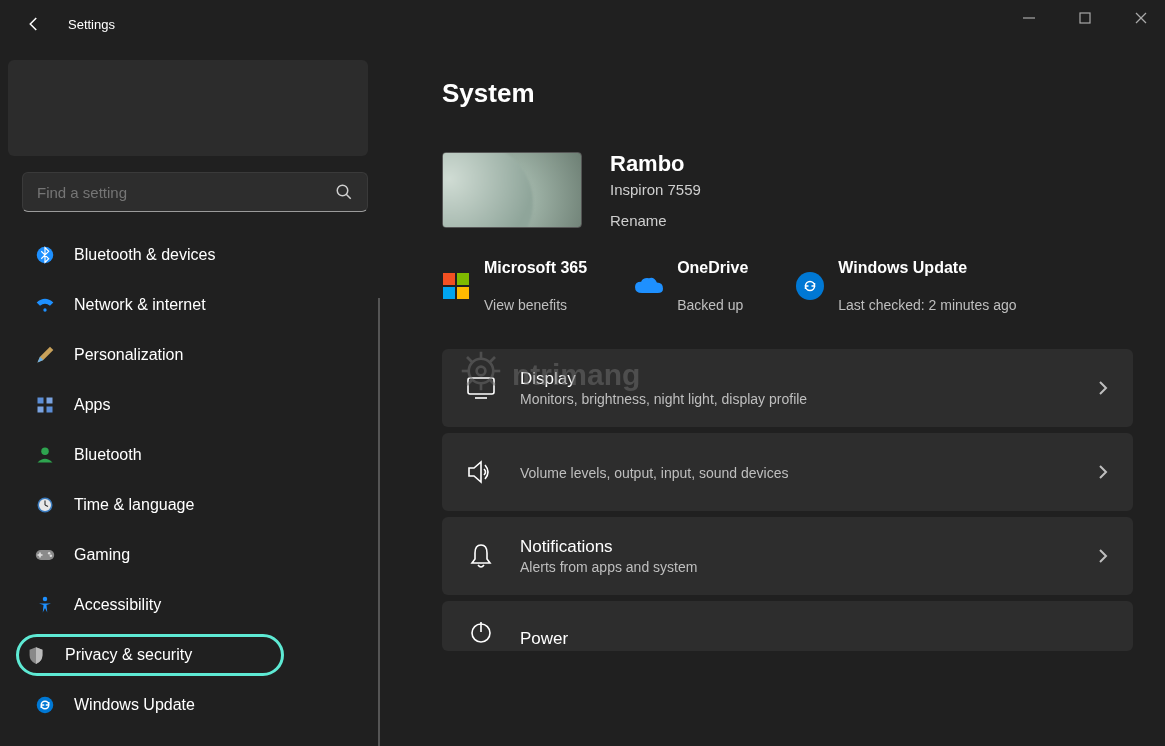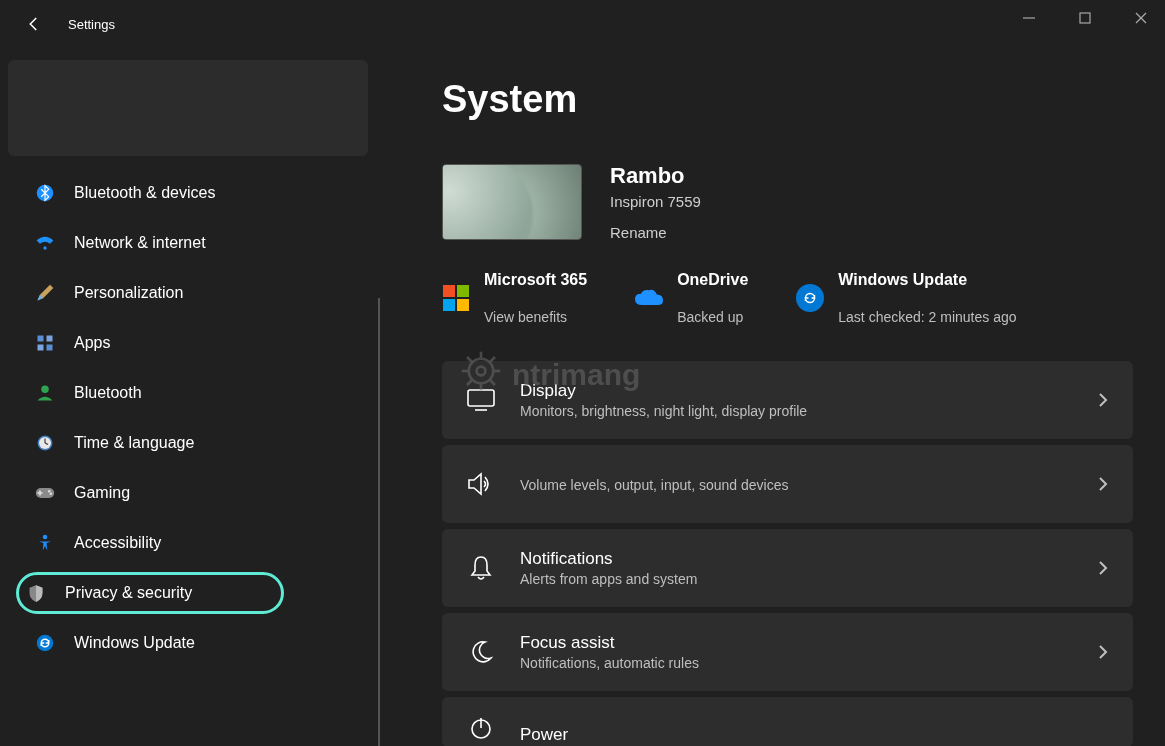--- a/index.html
+++ b/index.html
@@ -127,21 +127,21 @@
     background: #555;
   }
 
   
   .main {
     flex: 1;
     padding: 30px 32px 0 62px;
     overflow: hidden;
   }
   .page-title {
-    font-size: 38px;
+    font-size: 26px;
     font-weight: 600;
     margin-bottom: 42px;
   }
   .device-row {
     display: flex;
     align-items: center;
     gap: 28px;
     margin-bottom: 30px;
   }
   .device-thumb {
@@ -264,20 +264,29 @@
         <line x1="12" y1="2" x2="2" y2="12"></line>
       </svg>
   </div>
 </div>
 
 <div class="layout">
 
   <div class="sidebar">
     <div class="user-card"></div>
 
+    <div class="search">
+      <input type="text" placeholder="Find a setting" style="">
+      <span class="search-icon">
+        <svg viewBox="0 0 24 24">
+            <circle cx="10" cy="10" r="7"></circle>
+            <line x1="15" y1="15" x2="21" y2="21"></line>
+          </svg>
+      </span>
+    </div>
 
     <div class="nav">
       <div class="nav-item">
         <span class="nav-icon" style="color:#1e90ff">
           <svg width="18" height="18" viewBox="0 0 24 24" fill="#1e90ff">
               <circle cx="12" cy="12" r="11"></circle>
               <path d="M7 7 L17 17 L12 22 L12 2 L17 7 L7 17" stroke="#fff" stroke-width="1.5" fill="none"></path>
             </svg>
         </span>
         <span class="nav-label">Bluetooth &amp; devices</span>
@@ -488,36 +497,20 @@
           <div class="c-title">Notifications</div>
           <div class="c-sub">Alerts from apps and system</div>
         </div>
         <div class="chevron">
           <svg viewBox="0 0 16 16">
               <path d="M5 2 L11 8 L5 14"></path>
             </svg>
         </div>
       </div>
 
-      <div class="card">
-        <div class="card-icon">
-          <svg width="24" height="24" viewBox="0 0 24 24">
-              <path d="M16 2 A10 10 0 1 0 22 18 A8 8 0 0 1 16 2 Z"></path>
-            </svg>
-        </div>
-        <div class="card-text">
-          <div class="c-title">Focus assist</div>
-          <div class="c-sub">Notifications, automatic rules</div>
-        </div>
-        <div class="chevron">
-          <svg viewBox="0 0 16 16">
-              <path d="M5 2 L11 8 L5 14"></path>
-            </svg>
-        </div>
-      </div>
 
       <div class="card partial">
         <div class="card-icon">
           <svg width="24" height="24" viewBox="0 0 24 24">
               <circle cx="12" cy="13" r="9"></circle>
               <line x1="12" y1="2" x2="12" y2="12"></line>
             </svg>
         </div>
         <div class="card-text">
           <div class="c-title">Power</div>

